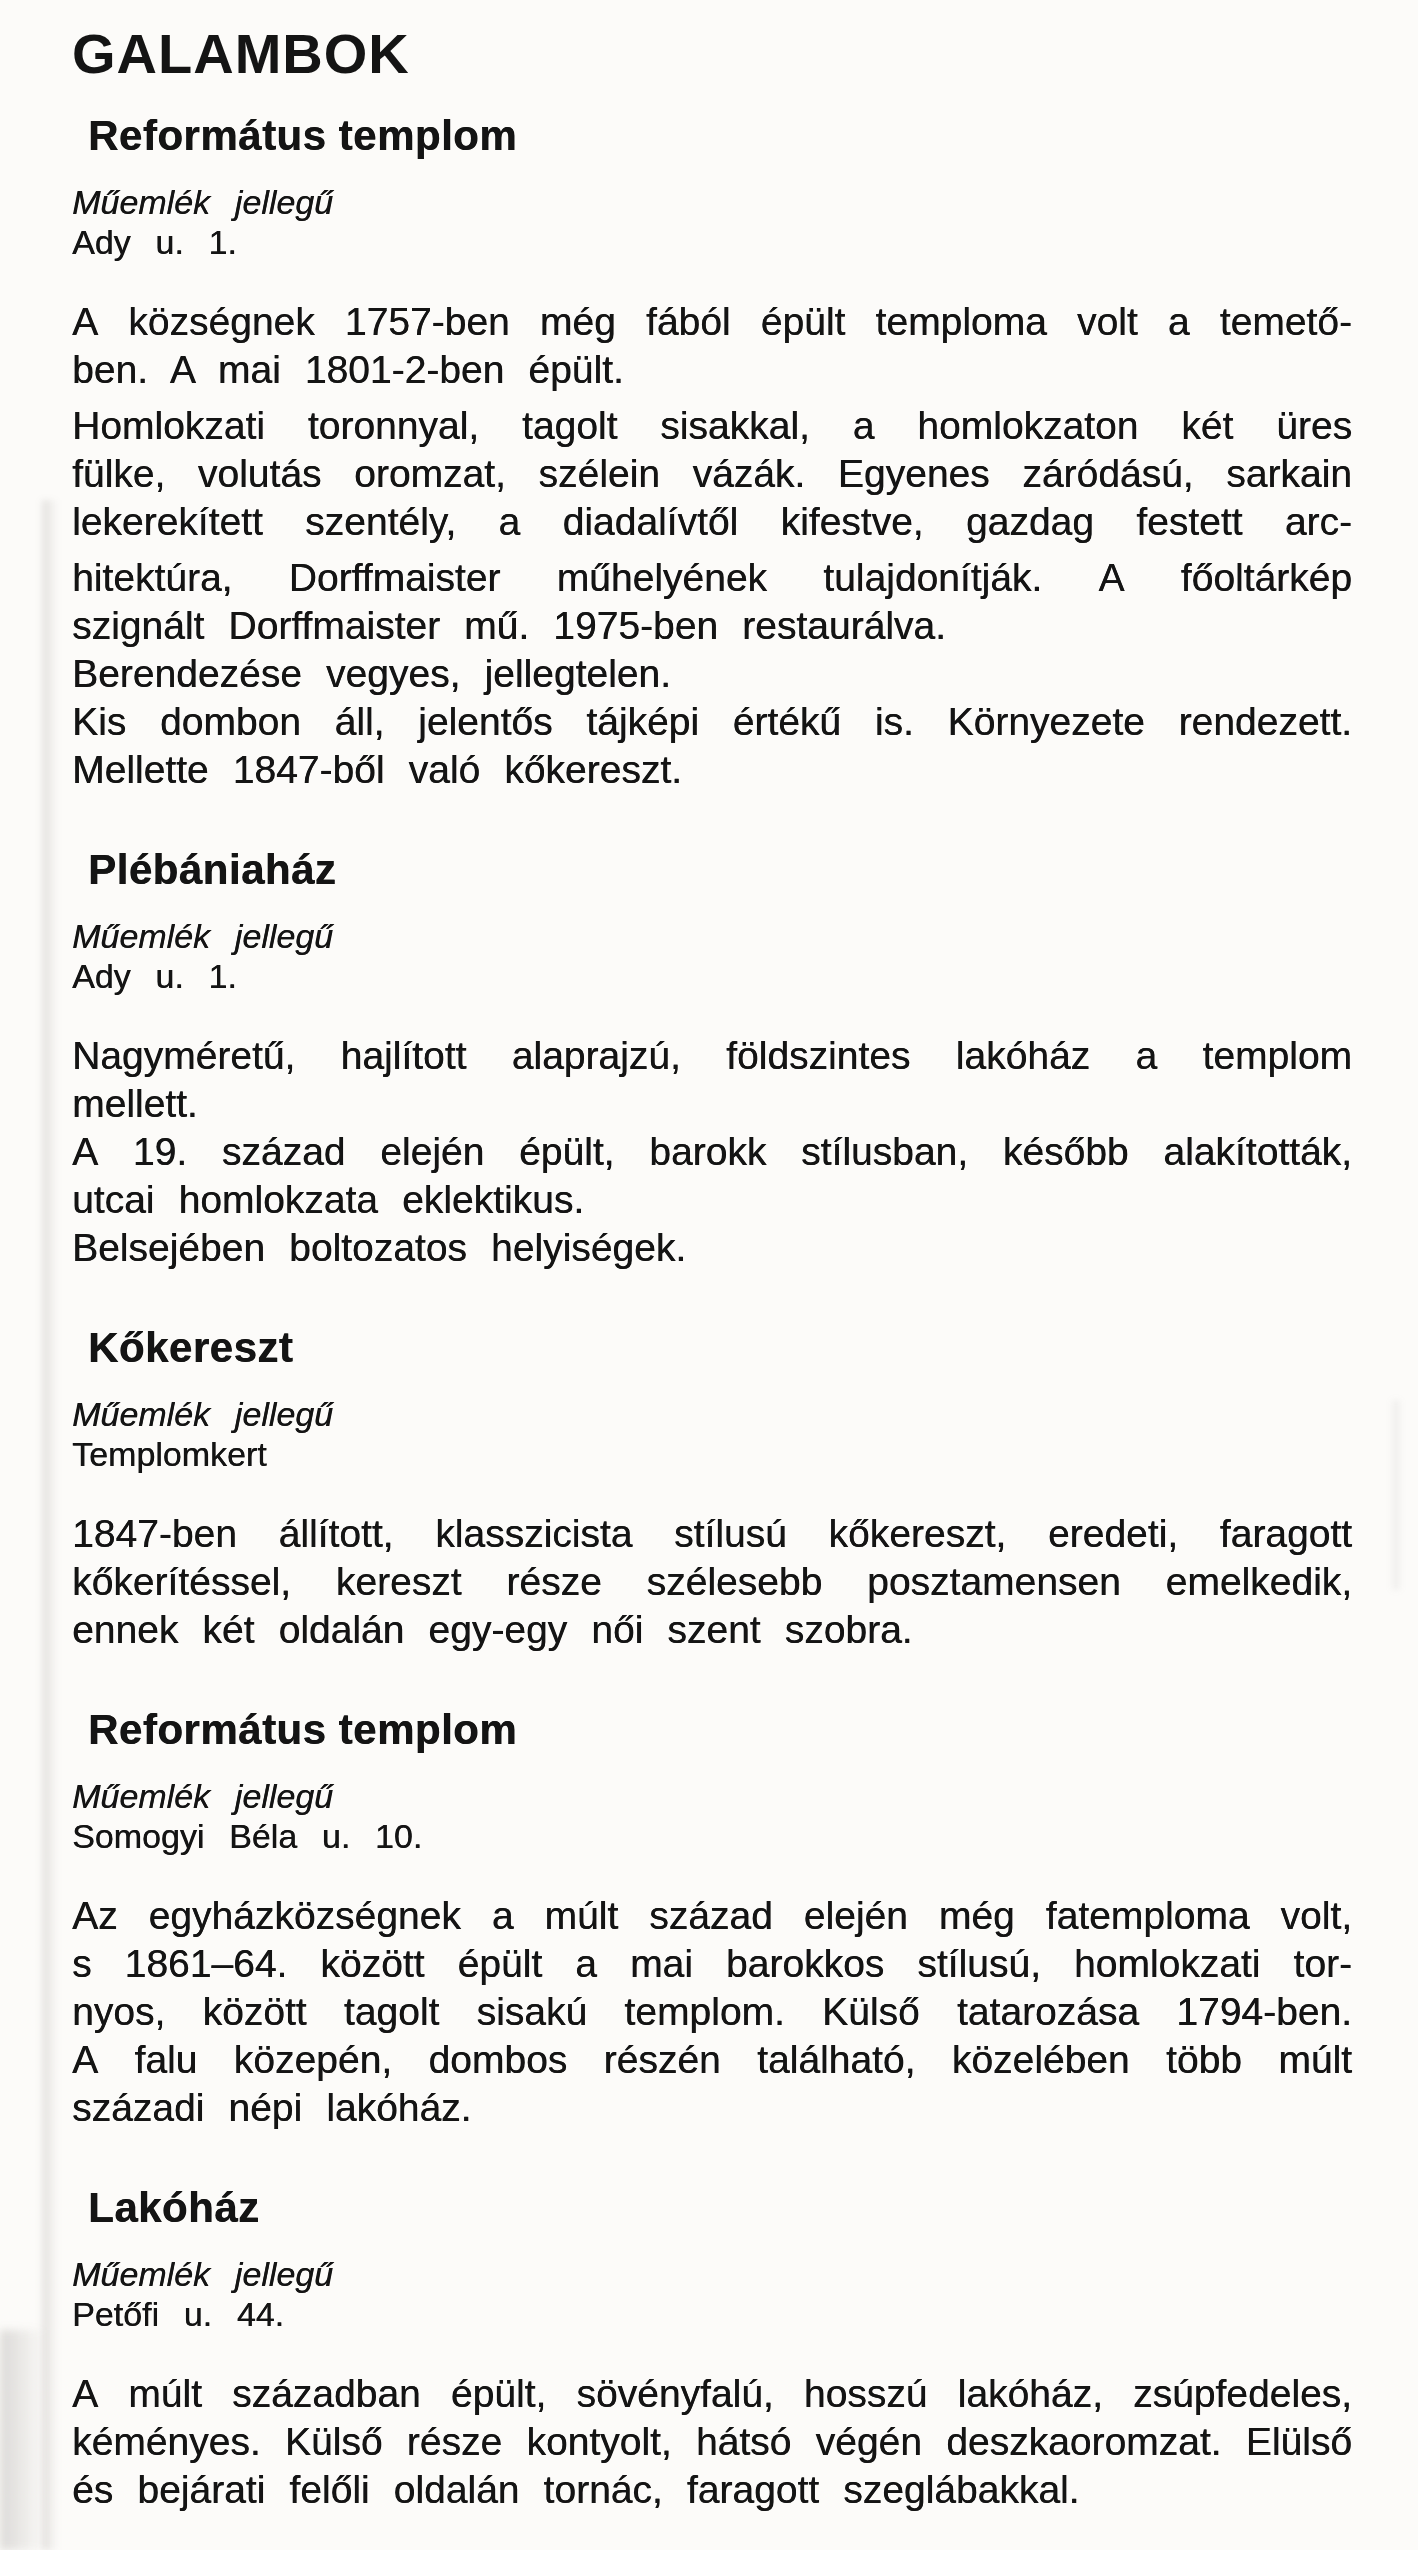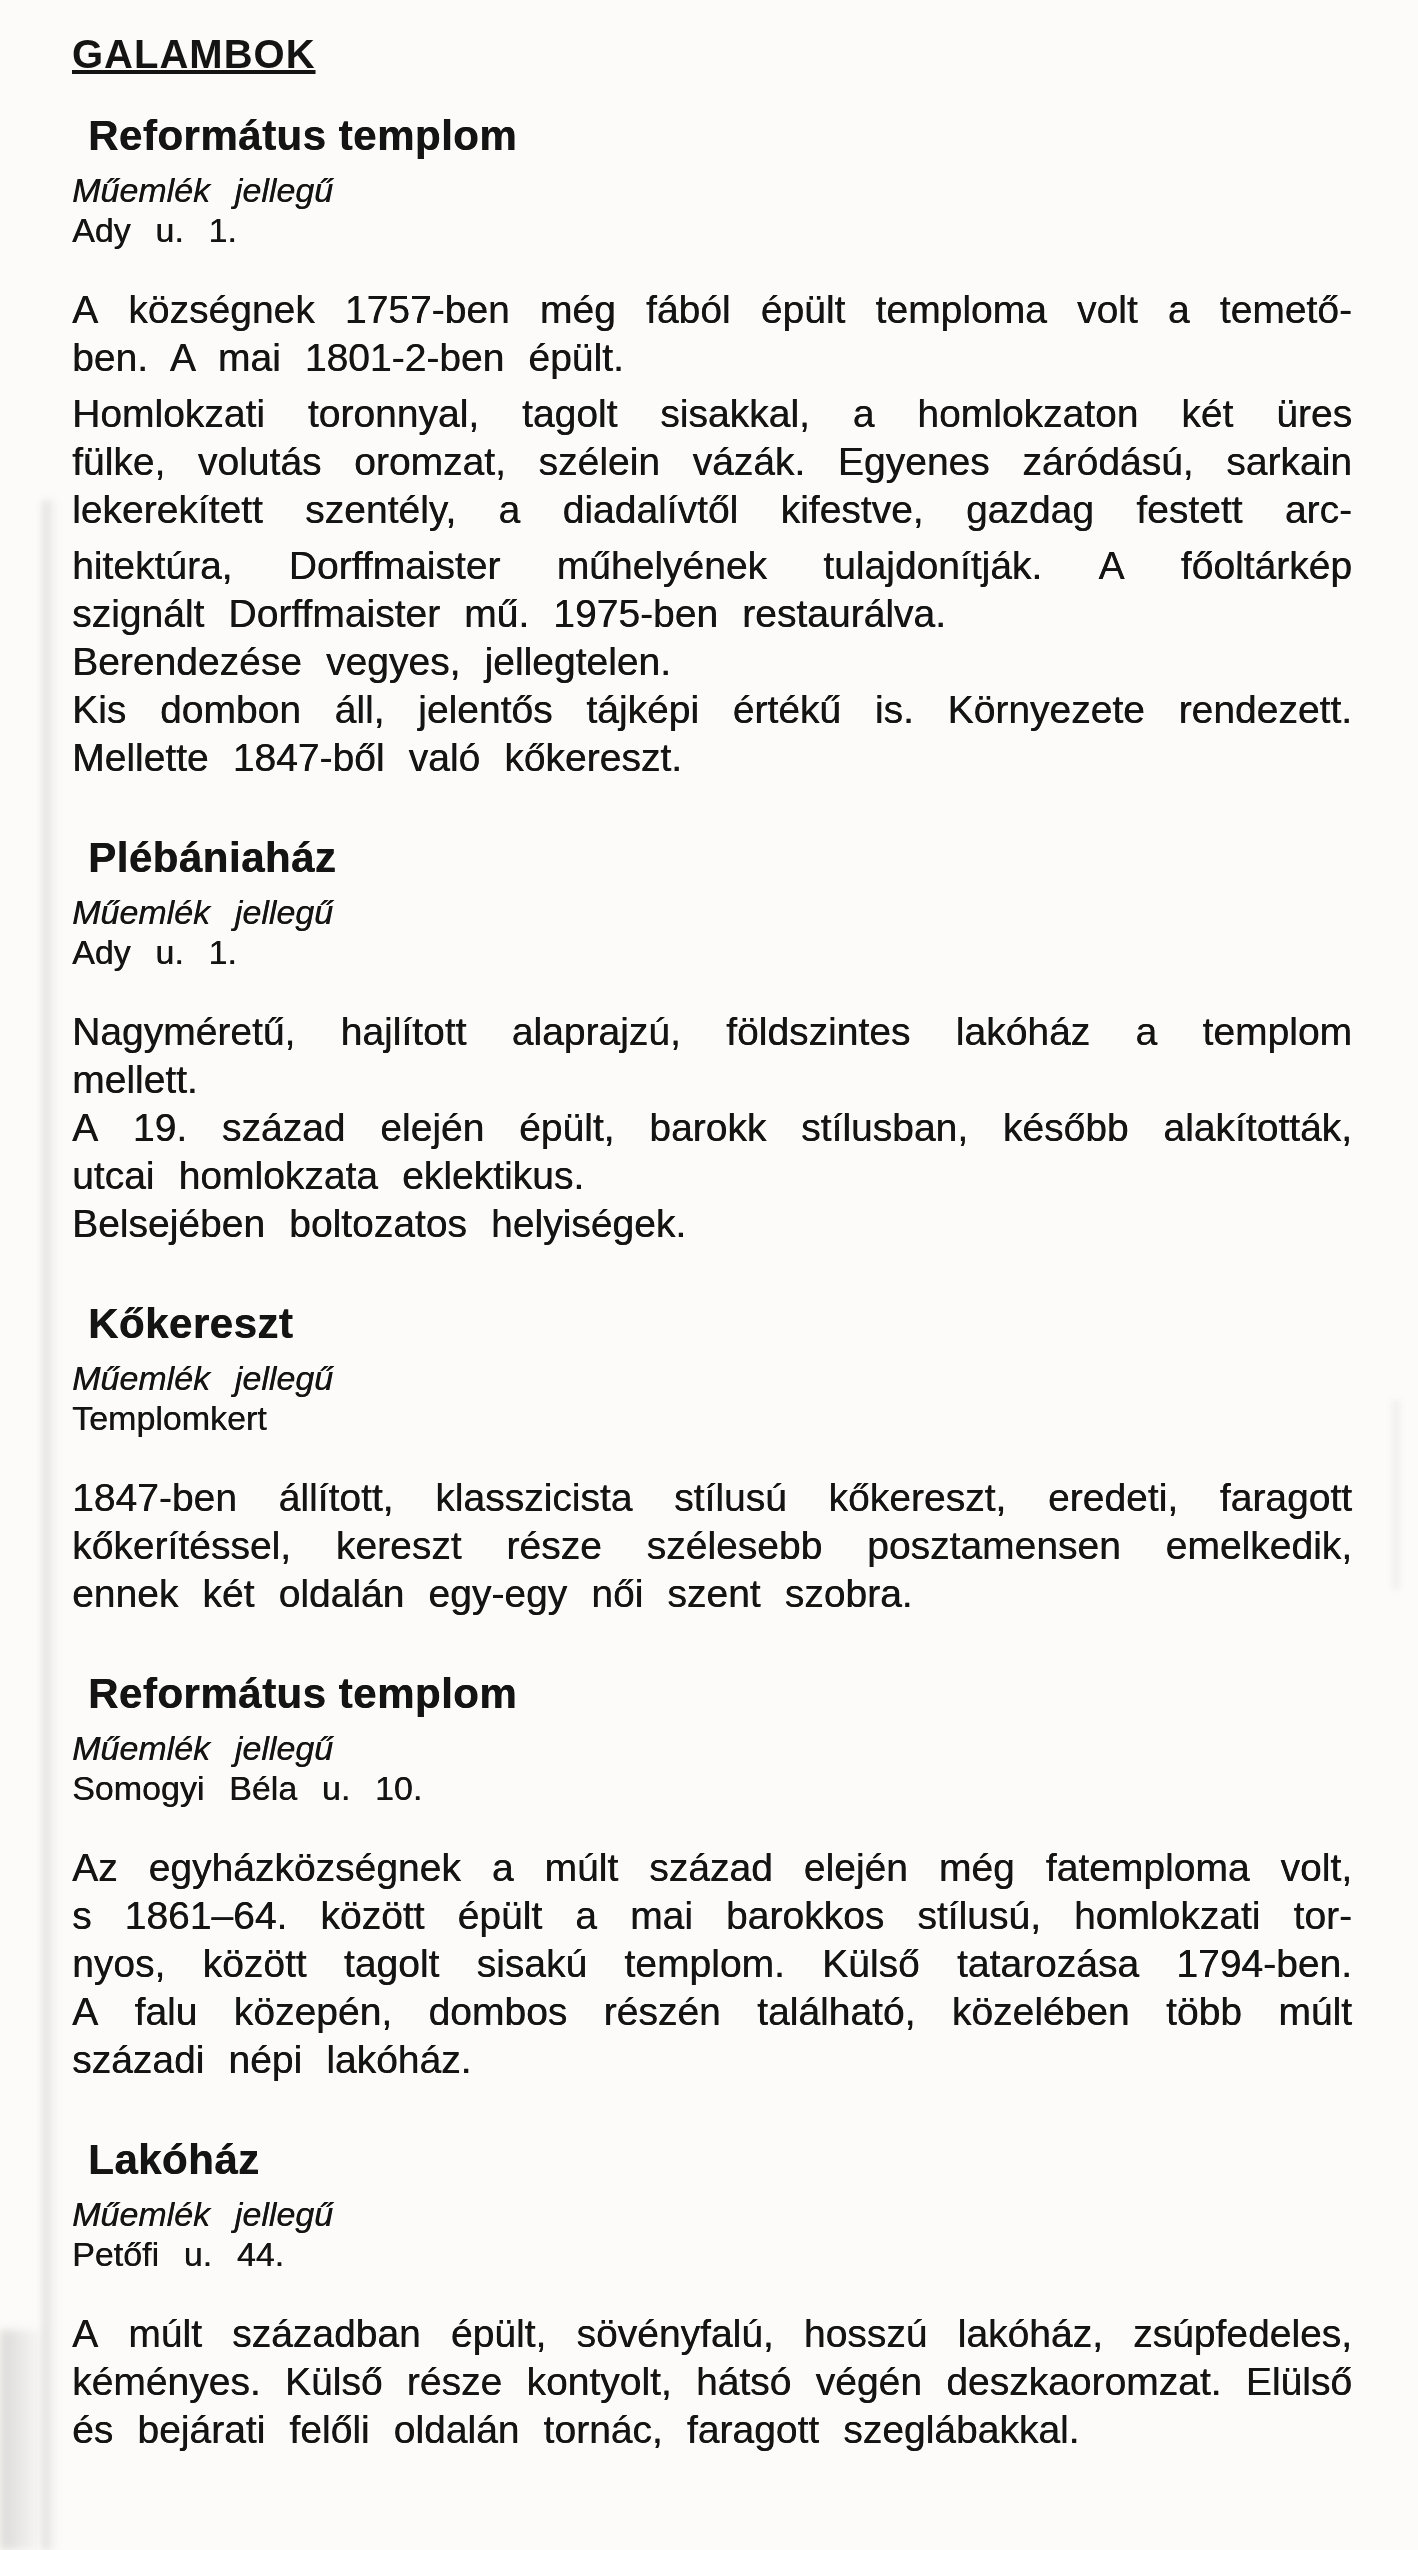--- a/index.html
+++ b/index.html
@@ -27,33 +27,32 @@
     background: linear-gradient(to right, rgba(90,85,80,0.20), rgba(90,85,80,0));
     filter: blur(4px);
   }
   .right-streak {
     position: absolute; left: 1392px; top: 1400px; width: 8px; height: 190px;
     background: rgba(120,115,110,0.08);
     filter: blur(3px);
   }
   h1.page-title {
     margin: 0;
-    font-size: 40px; line-height: 56px; font-weight: bold;
+    font-size: 56px; line-height: 56px; font-weight: bold;
     letter-spacing: 1px;
-    text-decoration: underline;
   }
   .sections { width: 1280px; }
   h2.sec-heading {
     margin: 54px 0 0 16px;
     font-size: 42px; line-height: 44px; font-weight: bold;
     letter-spacing: 0.5px;
     text-shadow: 0.5px 0 0 currentColor;
   }
   .section:first-child h2.sec-heading { margin-top: 32px; }
-  .meta { margin-top: 12px; }
+  .meta { margin-top: 24px; }
   .meta-line {
     font-size: 34px; line-height: 40px;
     word-spacing: 0.45em;
     text-shadow: 0.4px 0 0 currentColor;
   }
   .meta-line.italic { font-style: italic; }
   .para { margin-top: 36px; }
   .para + .para { margin-top: 8px; }
   .line {
     font-size: 39px; line-height: 48px;

